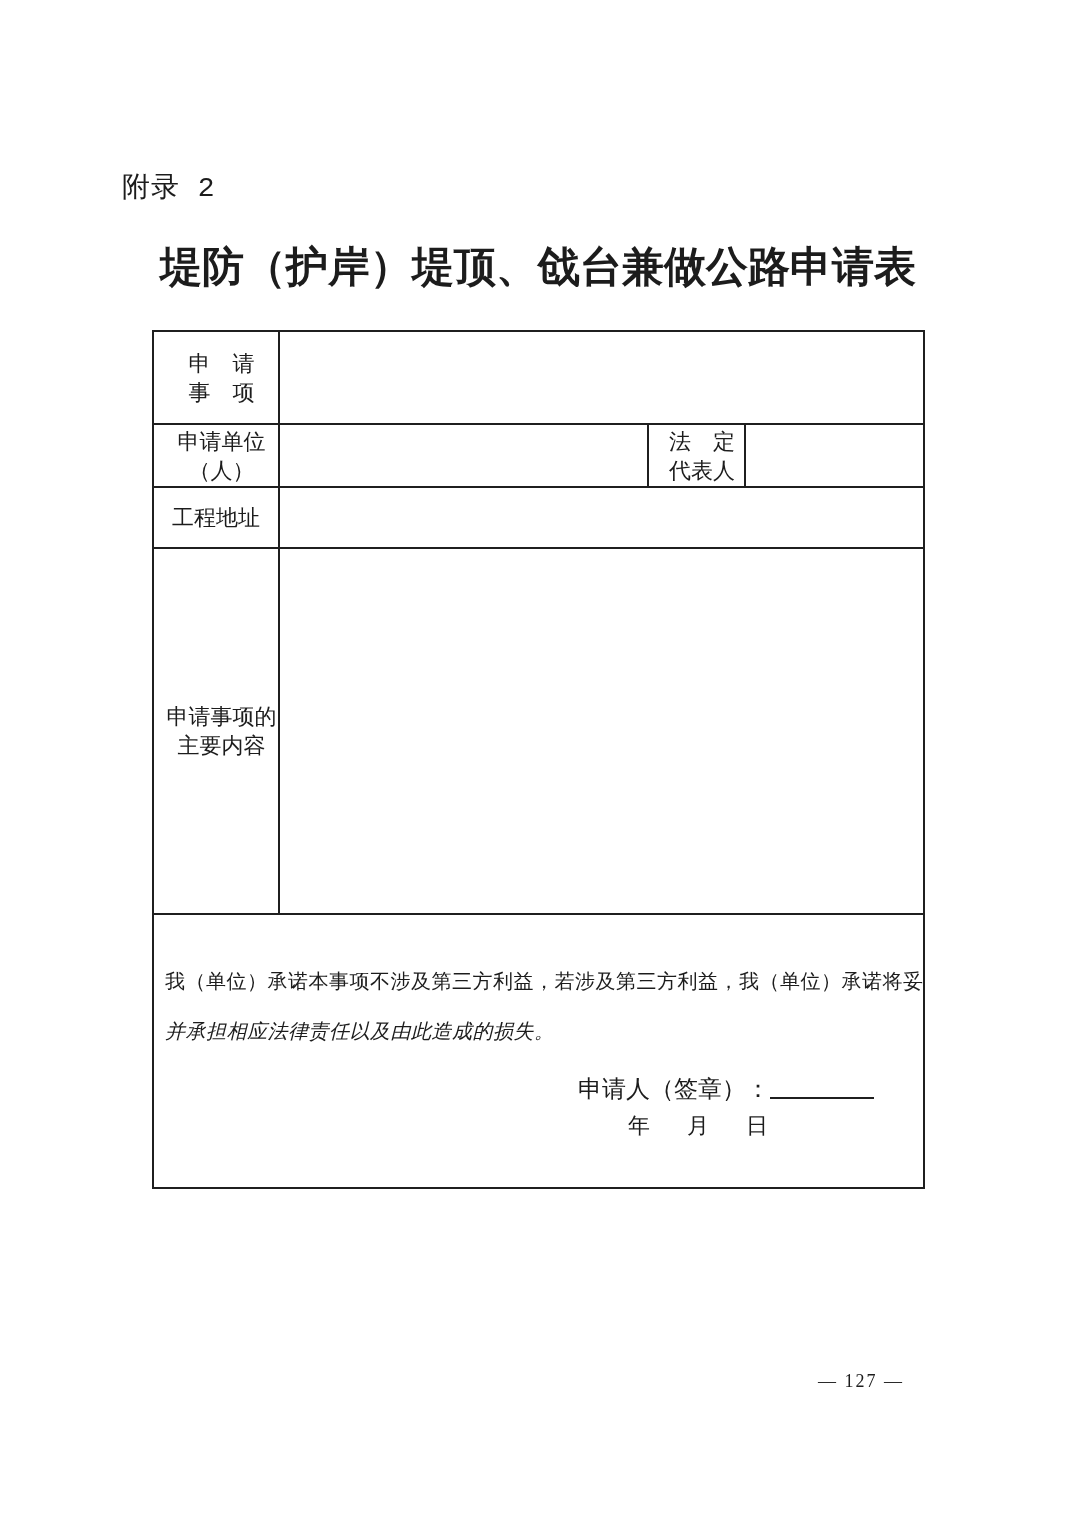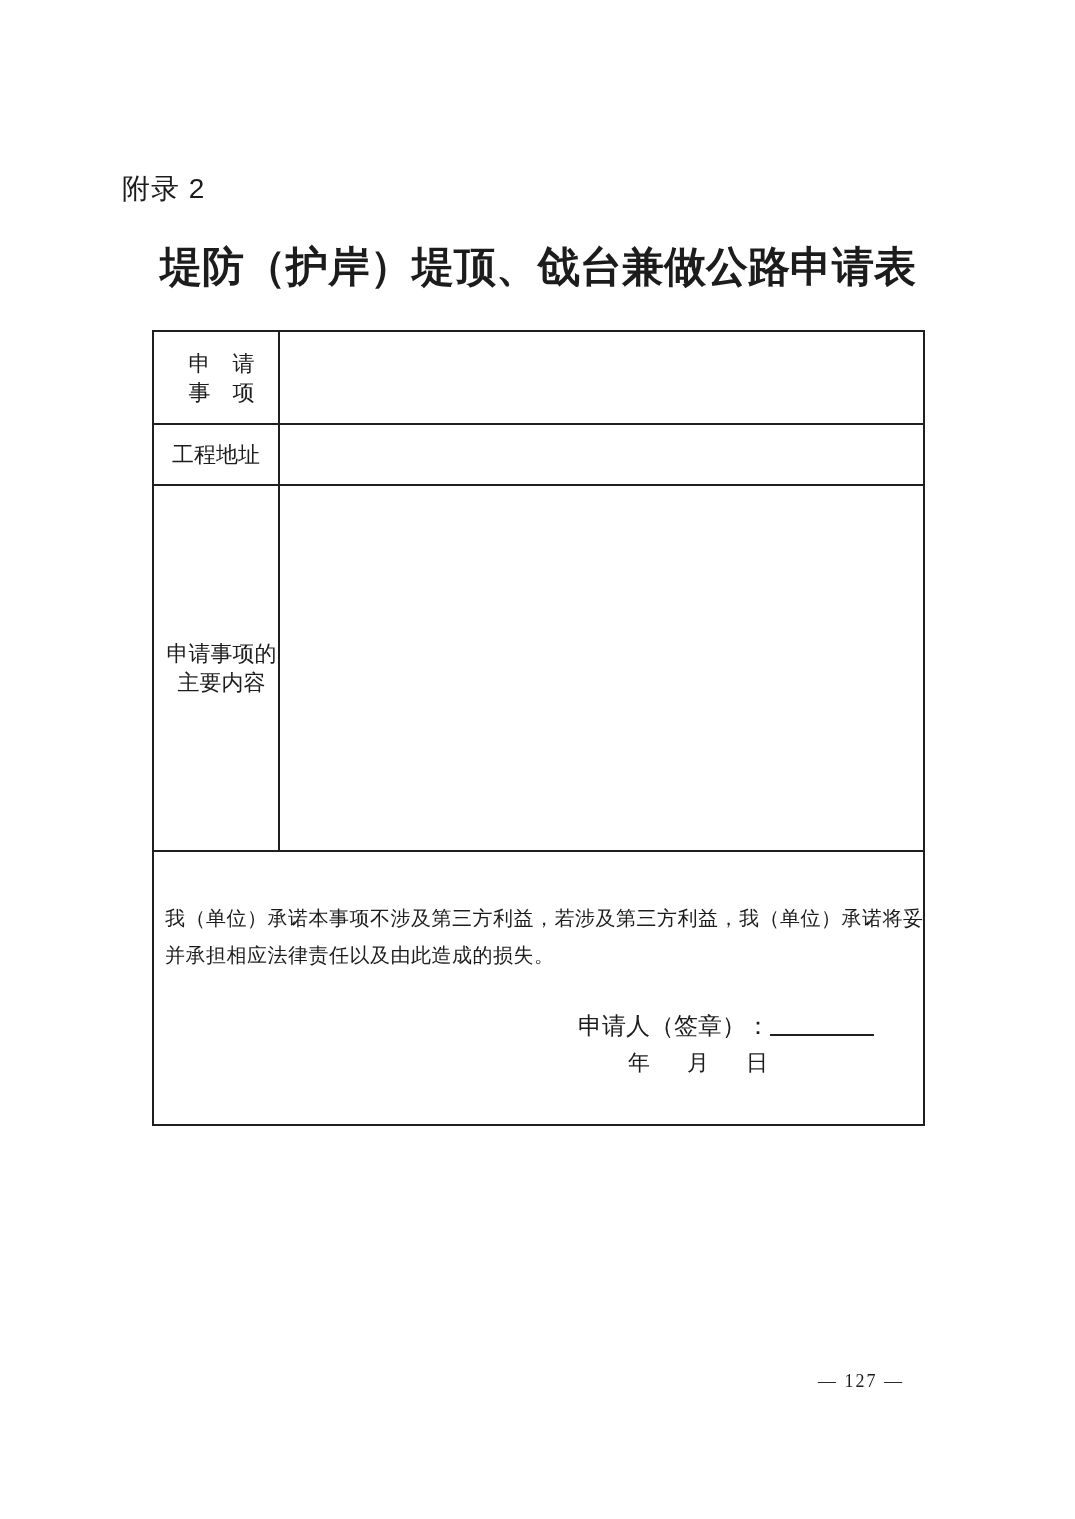--- a/index.html
+++ b/index.html
@@ -17,21 +17,21 @@
   .page {
     position: absolute;
     inset: 0;
     background: #ffffff;
     overflow: hidden;
   }
   .appendix {
     position: absolute;
     left: 122px;
     top: 172px;
-    font-family: Liberation Sans, sans-serif;
+    font-family: Liberation Mono, monospace;
     font-size: 28px;
     line-height: 34px;
     letter-spacing: 1px;
   }
   .doc-title {
     position: absolute;
     left: 148px;
     top: 242px;
     width: 780px;
     text-align: center;
@@ -67,21 +67,21 @@
   }
   .commit-line {
     position: absolute;
     left: 11px;
     font-size: 20px;
     line-height: 37px;
     white-space: nowrap;
     letter-spacing: 0.5px;
   }
   .commit-line.l1 { top: 48px; }
-  .commit-line.l2 { top: 85px; }
+  .commit-line.l2 { top: 98px; font-style: italic; }
   .sig-row {
     position: absolute;
     left: 424px;
     top: 160px;
     font-size: 24px;
     line-height: 28px;
     white-space: nowrap;
   }
   .sig-blank {
     display: inline-block;
@@ -129,20 +129,32 @@
 
     <tbody>
         <tr style="height:93px">
       <td class="lbl">
         <div>申　请</div>
         <div>事　项</div>
       </td>
       <td class="input-cell" colspan="4"></td>
     </tr>
 
+    <tr style="height:63px">
+      <td class="lbl">
+        <div>申请单位</div>
+        <div>（人）</div>
+      </td>
+      <td class="input-cell" colspan="2"></td>
+      <td class="lbl">
+        <div>法　定</div>
+        <div>代表人</div>
+      </td>
+      <td class="input-cell"></td>
+    </tr>
 
     <tr style="height:61px">
       <td class="lbl">工程地址</td>
       <td class="input-cell" colspan="4"></td>
     </tr>
 
 
 
     <tr style="height:366px">
       <td class="lbl">

